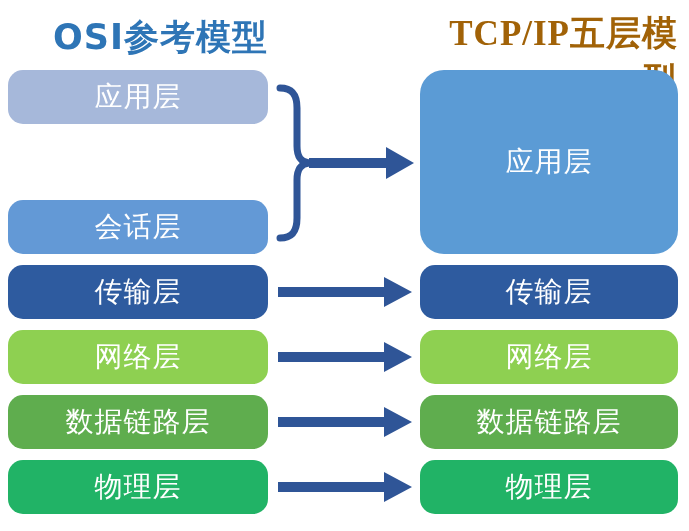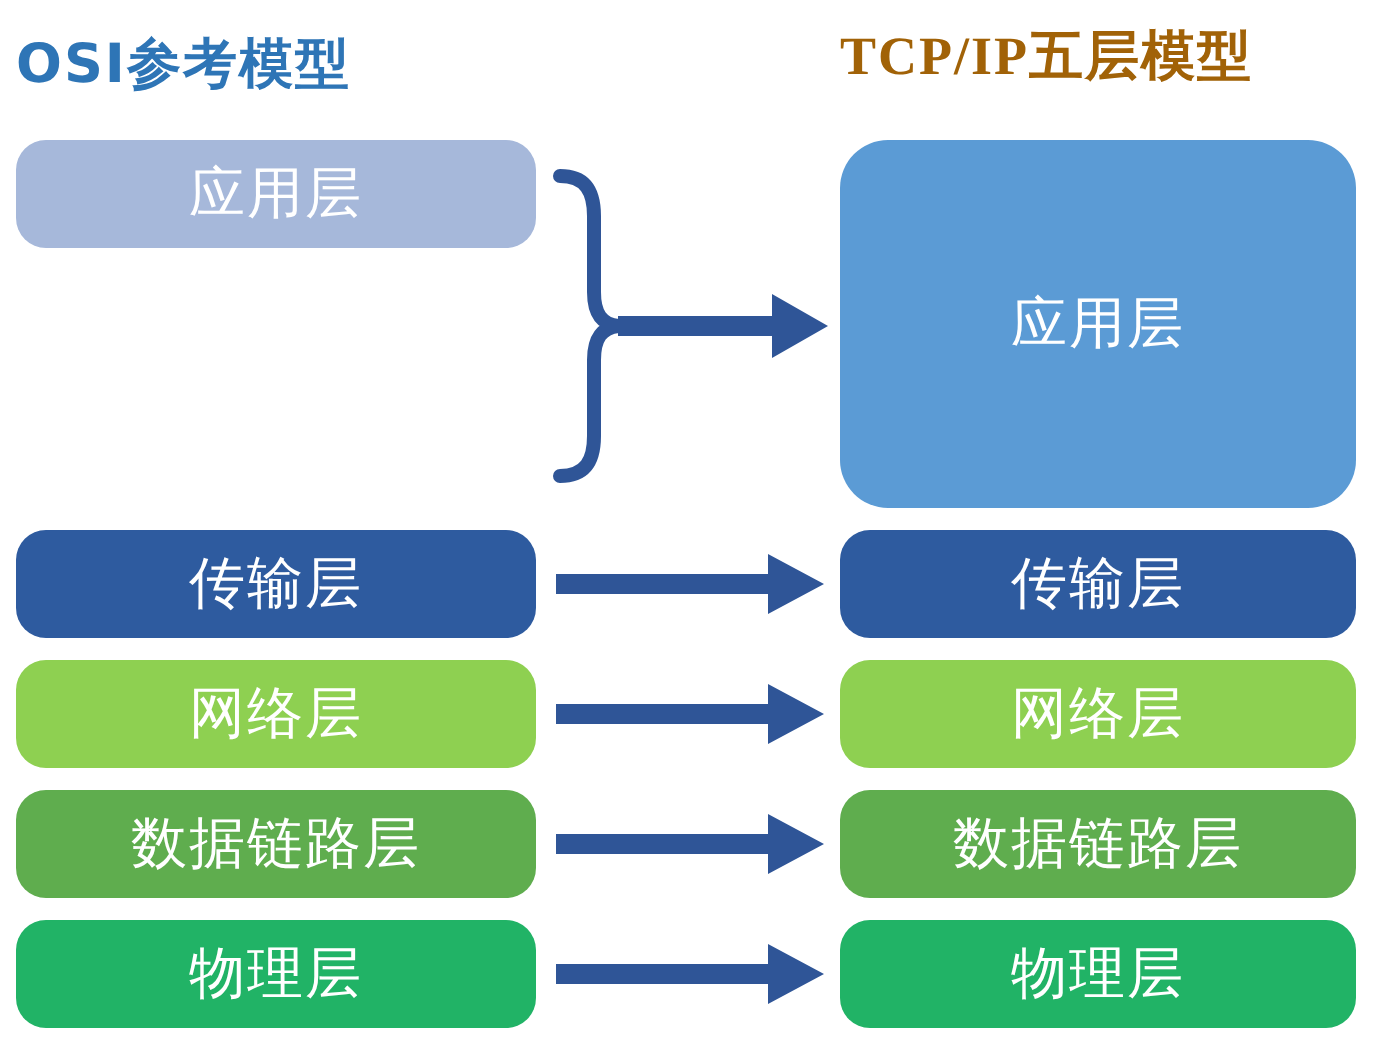--- a/index.html
+++ b/index.html
@@ -11,23 +11,23 @@
   .diagram {
     position: relative;
     width: 689px;
     height: 531px;
     background: #ffffff;
     overflow: hidden;
   }
   .col-title {
     position: absolute;
     top: 14px;
-    font-size: 27px;
+    font-size: 35px;
     font-weight: bold;
-    text-align: left;
+    text-align: right;
     letter-spacing: 1px;
   }
   .title-left  { left: 8px;   width: 260px; }
   .title-right { left: 420px; width: 258px; top: 10px; }
 
   .box {
     position: absolute;
     display: flex;
     align-items: center;
     justify-content: center;
@@ -64,20 +64,23 @@
 </head>
 <body>
 
 <div class="diagram">
 
   <div class="col-title title-left" style="color: rgb(46, 117, 182);">OSI参考模型</div>
   <div class="col-title title-right" style="color: #a16207; font-family: Liberation Serif, serif;">TCP/IP五层模型</div>
 
   <div class="box osi-box" style="top: 70px; background-color: rgb(166, 184, 218); color: rgb(255, 255, 255);">
     <span class="box-label">应用层</span>
+  </div>
+  <div class="box osi-box" style="top: 200px; background-color: rgb(99, 153, 214); color: rgb(255, 255, 255);">
+    <span class="box-label">会话层</span>
   </div>
   <div class="box osi-box" style="top: 265px; background-color: rgb(46, 91, 159); color: rgb(255, 255, 255);">
     <span class="box-label">传输层</span>
   </div>
   <div class="box osi-box" style="top: 330px; background-color: rgb(142, 208, 81); color: rgb(255, 255, 255);">
     <span class="box-label">网络层</span>
   </div>
   <div class="box osi-box" style="top: 395px; background-color: rgb(95, 173, 78); color: rgb(255, 255, 255);">
     <span class="box-label">数据链路层</span>
   </div>

